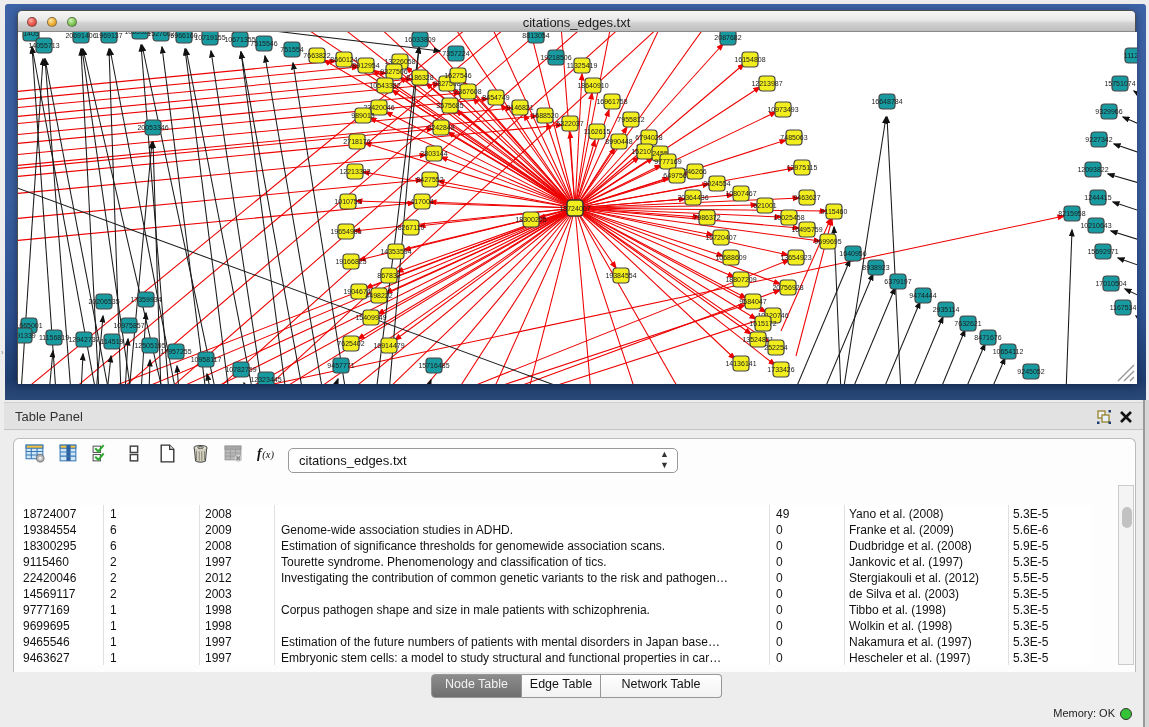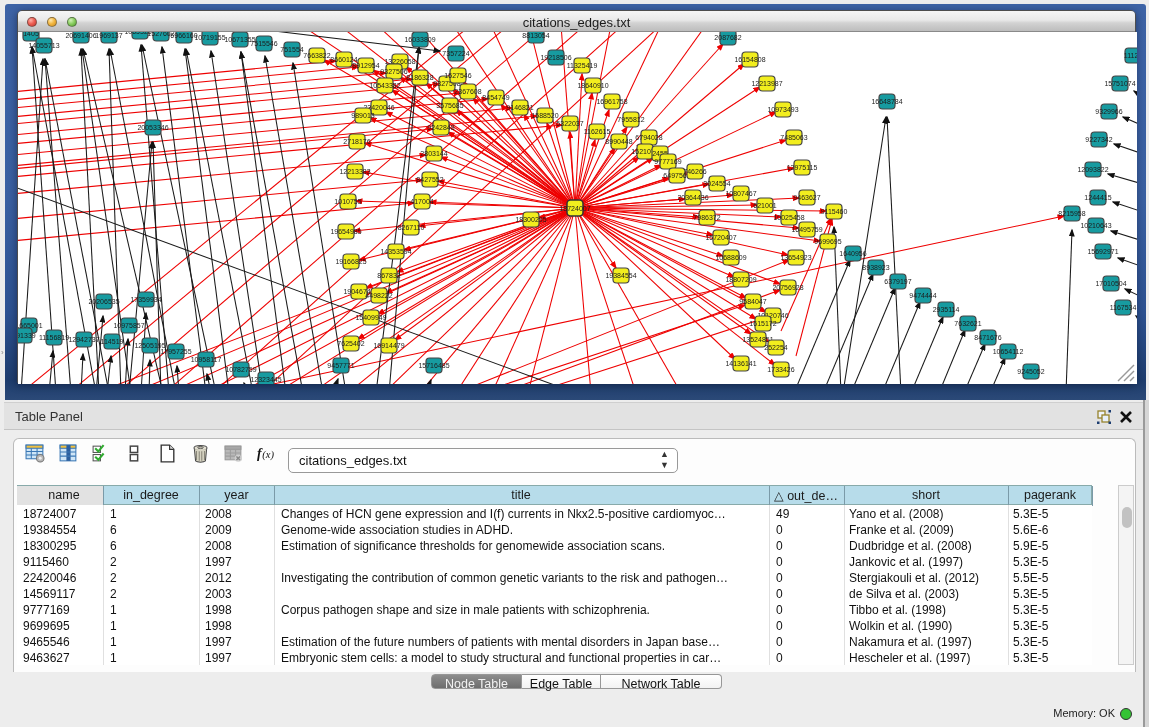--- a/index.html
+++ b/index.html
@@ -31,21 +31,21 @@
 #thead {position:absolute;left:17px;top:485px;width:1075px;height:20px;background:#b7dcea;border:1px solid #8aa;border-left:none}
 #thead span {position:absolute;top:2px;font-size:12.5px;color:#1a1a1a;transform:translateX(-50%)}
 #thead i {position:absolute;top:0;width:1px;height:20px;background:#7a9aa8}
 .row {position:absolute;left:0;width:1092px;height:16px;font-size:12px;color:#111;white-space:nowrap}
 .row span {position:absolute;top:1px}
 #tablebg {position:absolute;left:17px;top:505px;width:1075px;height:160px;background:#fff}
 .colsep {position:absolute;top:505px;width:1px;height:160px;background:#e0e0e0}
 #vscroll {position:absolute;left:1118px;top:485px;width:16px;height:180px;background:#f4f4f4;border:1px solid #ccc}
 #vthumb {position:absolute;left:1122px;top:507px;width:10px;height:21px;background:#c2c2c2;border-radius:6px}
 #tabs {position:absolute;left:431px;top:674px;height:21px}
-.seg {position:absolute;top:0;height:15px;border:1px solid #979797;font-size:12.5px;text-align:center;
+.seg {position:absolute;top:0;height:24px;border:1px solid #979797;font-size:12.5px;text-align:center;
  background:linear-gradient(#fff,#f2f2f2);color:#111;line-height:19px}
 #seg1 {left:0;width:91px;border-radius:4px 0 0 4px;background:linear-gradient(#8d8d8d,#6e6e6e);color:#f2f2f2}
 #seg2 {left:91px;width:79px;border-left:none}
 #seg3 {left:170px;width:121px;border-left:none;border-radius:0 4px 4px 0}
 #status {position:absolute;right:34px;top:707px;font-size:11px;color:#222}
 #memdot {position:absolute;left:1120px;top:708px;width:12px;height:12px;border-radius:50%;
  background:#35c435;border:1px solid #333}
 #redge {position:absolute;left:1143px;top:400px;width:2px;height:327px;background:#9a9a9a}
 #redge2 {position:absolute;left:1145px;top:400px;width:4px;height:327px;background:#d6d6d6}
 </style></head><body>
@@ -568,43 +568,25 @@
           <rect x="2" y="3" width="15" height="3" fill="#a8a8a8" stroke="#999"></rect>
           <path d="M2 9.5h15M2 12.5h15M7 6v10M12 6v10" stroke="#9e9e9e" fill="none"></path>
           <circle cx="14.5" cy="14.5" r="3.4" fill="#cfcfcf"></circle>
           <path d="M12.8 12.8l3.4 3.4M16.2 12.8l-3.4 3.4" stroke="#888" stroke-width="1.4"></path>
         </svg><svg width="21" height="21" viewBox="0 0 20 20">
           <text x="1" y="14" font-family="Liberation Serif" font-style="italic" font-weight="bold" font-size="13" fill="#111">f</text>
           <text x="6" y="14" font-family="Liberation Serif" font-style="italic" font-size="10" fill="#111">(x)</text>
         </svg></div>
   <div id="combo">citations_edges.txt<span class="ar">▲<br>▼</span></div>
  </div>
- <div id="thead">
-  <b style="position:absolute;left:0;top:0;width:86px;height:20px;background:#e2e2e2"></b>
-  <span style="left:47px;font-weight:normal">name</span>
-      <span style="left:134px">in_degree</span>
-      <span style="left:219.5px">year</span>
-  <span style="left:504px">title</span>
-      <span style="left:789px">△ out_de…</span>
-  <span style="left:909px">short</span>
-      <span style="left:1033px">pagerank</span>
-  <i style="left:86px"></i>
-      <i style="left:182px"></i>
-      <i style="left:257px"></i>
-      <i style="left:752px"></i>
-  <i style="left:827px"></i>
-      <i style="left:991px"></i>
-      <i style="left:1075px"></i>
- </div>
  <div id="tablebg"></div>
  <div class="row" style="top:506px">
       <span style="left:23px">18724007</span>
       <span style="left:110px">1</span>
       <span style="left:205px">2008</span>
-      <span style="left:281px">Changes of HCN gene expression and I(f) currents in Nkx2.5-positive cardiomyoc…</span>
       <span style="left:776px">49</span>
       <span style="left:849px">Yano et al. (2008)</span>
       <span style="left:1013px">5.3E-5</span>
     </div>
 <div class="row" style="top:522px">
       <span style="left:23px">19384554</span>
       <span style="left:110px">6</span>
       <span style="left:205px">2009</span>
       <span style="left:281px">Genome-wide association studies in ADHD.</span>
       <span style="left:776px">0</span>
@@ -617,20 +599,21 @@
       <span style="left:205px">2008</span>
       <span style="left:281px">Estimation of significance thresholds for genomewide association scans.</span>
       <span style="left:776px">0</span>
       <span style="left:849px">Dudbridge et al. (2008)</span>
       <span style="left:1013px">5.9E-5</span>
     </div>
 <div class="row" style="top:554px">
       <span style="left:23px">9115460</span>
       <span style="left:110px">2</span>
       <span style="left:205px">1997</span>
+      <span style="left:281px">Tourette syndrome. Phenomenology and classification of tics.</span>
       <span style="left:776px">0</span>
       <span style="left:849px">Jankovic et al. (1997)</span>
       <span style="left:1013px">5.3E-5</span>
     </div>
 <div class="row" style="top:570px">
       <span style="left:23px">22420046</span>
       <span style="left:110px">2</span>
       <span style="left:205px">2012</span>
       <span style="left:281px">Investigating the contribution of common genetic variants to the risk and pathogen…</span>
       <span style="left:776px">0</span>
@@ -652,21 +635,21 @@
       <span style="left:281px">Corpus pathogen shape and size in male patients with schizophrenia.</span>
       <span style="left:776px">0</span>
       <span style="left:849px">Tibbo et al. (1998)</span>
       <span style="left:1013px">5.3E-5</span>
     </div>
 <div class="row" style="top:618px">
       <span style="left:23px">9699695</span>
       <span style="left:110px">1</span>
       <span style="left:205px">1998</span>
       <span style="left:776px">0</span>
-      <span style="left:849px">Wolkin et al. (1990)</span>
+      <span style="left:849px">Wolkin et al. (1998)</span>
       <span style="left:1013px">5.3E-5</span>
     </div>
 <div class="row" style="top:634px">
       <span style="left:23px">9465546</span>
       <span style="left:110px">1</span>
       <span style="left:205px">1997</span>
       <span style="left:281px">Estimation of the future numbers of patients with mental disorders in Japan base…</span>
       <span style="left:776px">0</span>
       <span style="left:849px">Nakamura et al. (1997)</span>
       <span style="left:1013px">5.3E-5</span>

